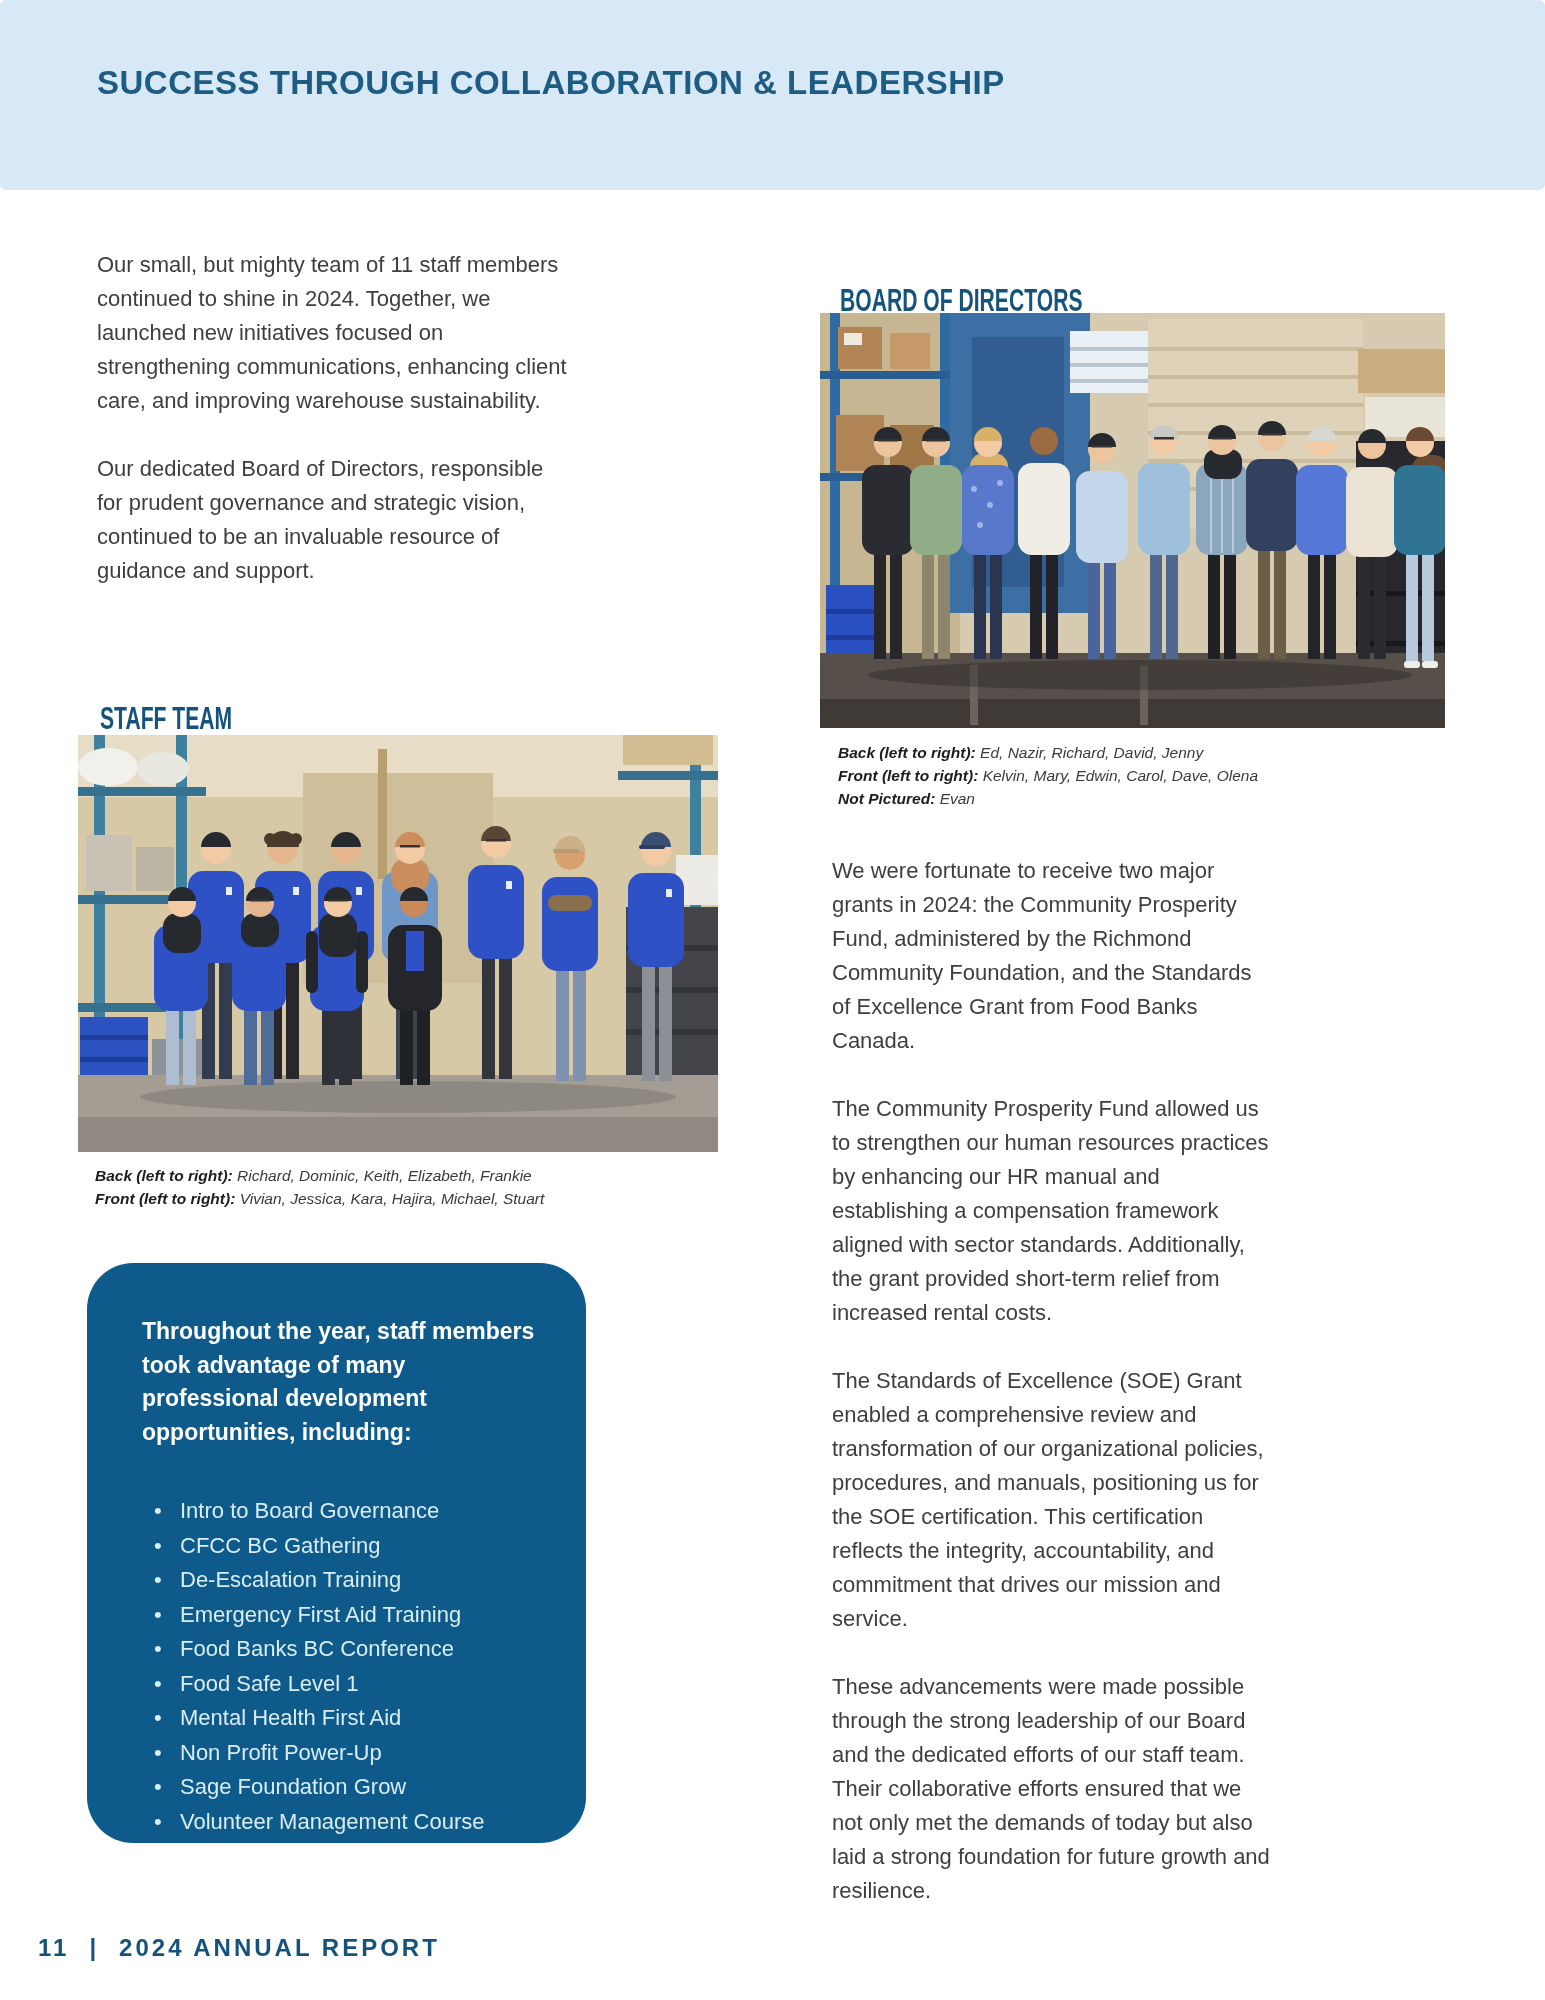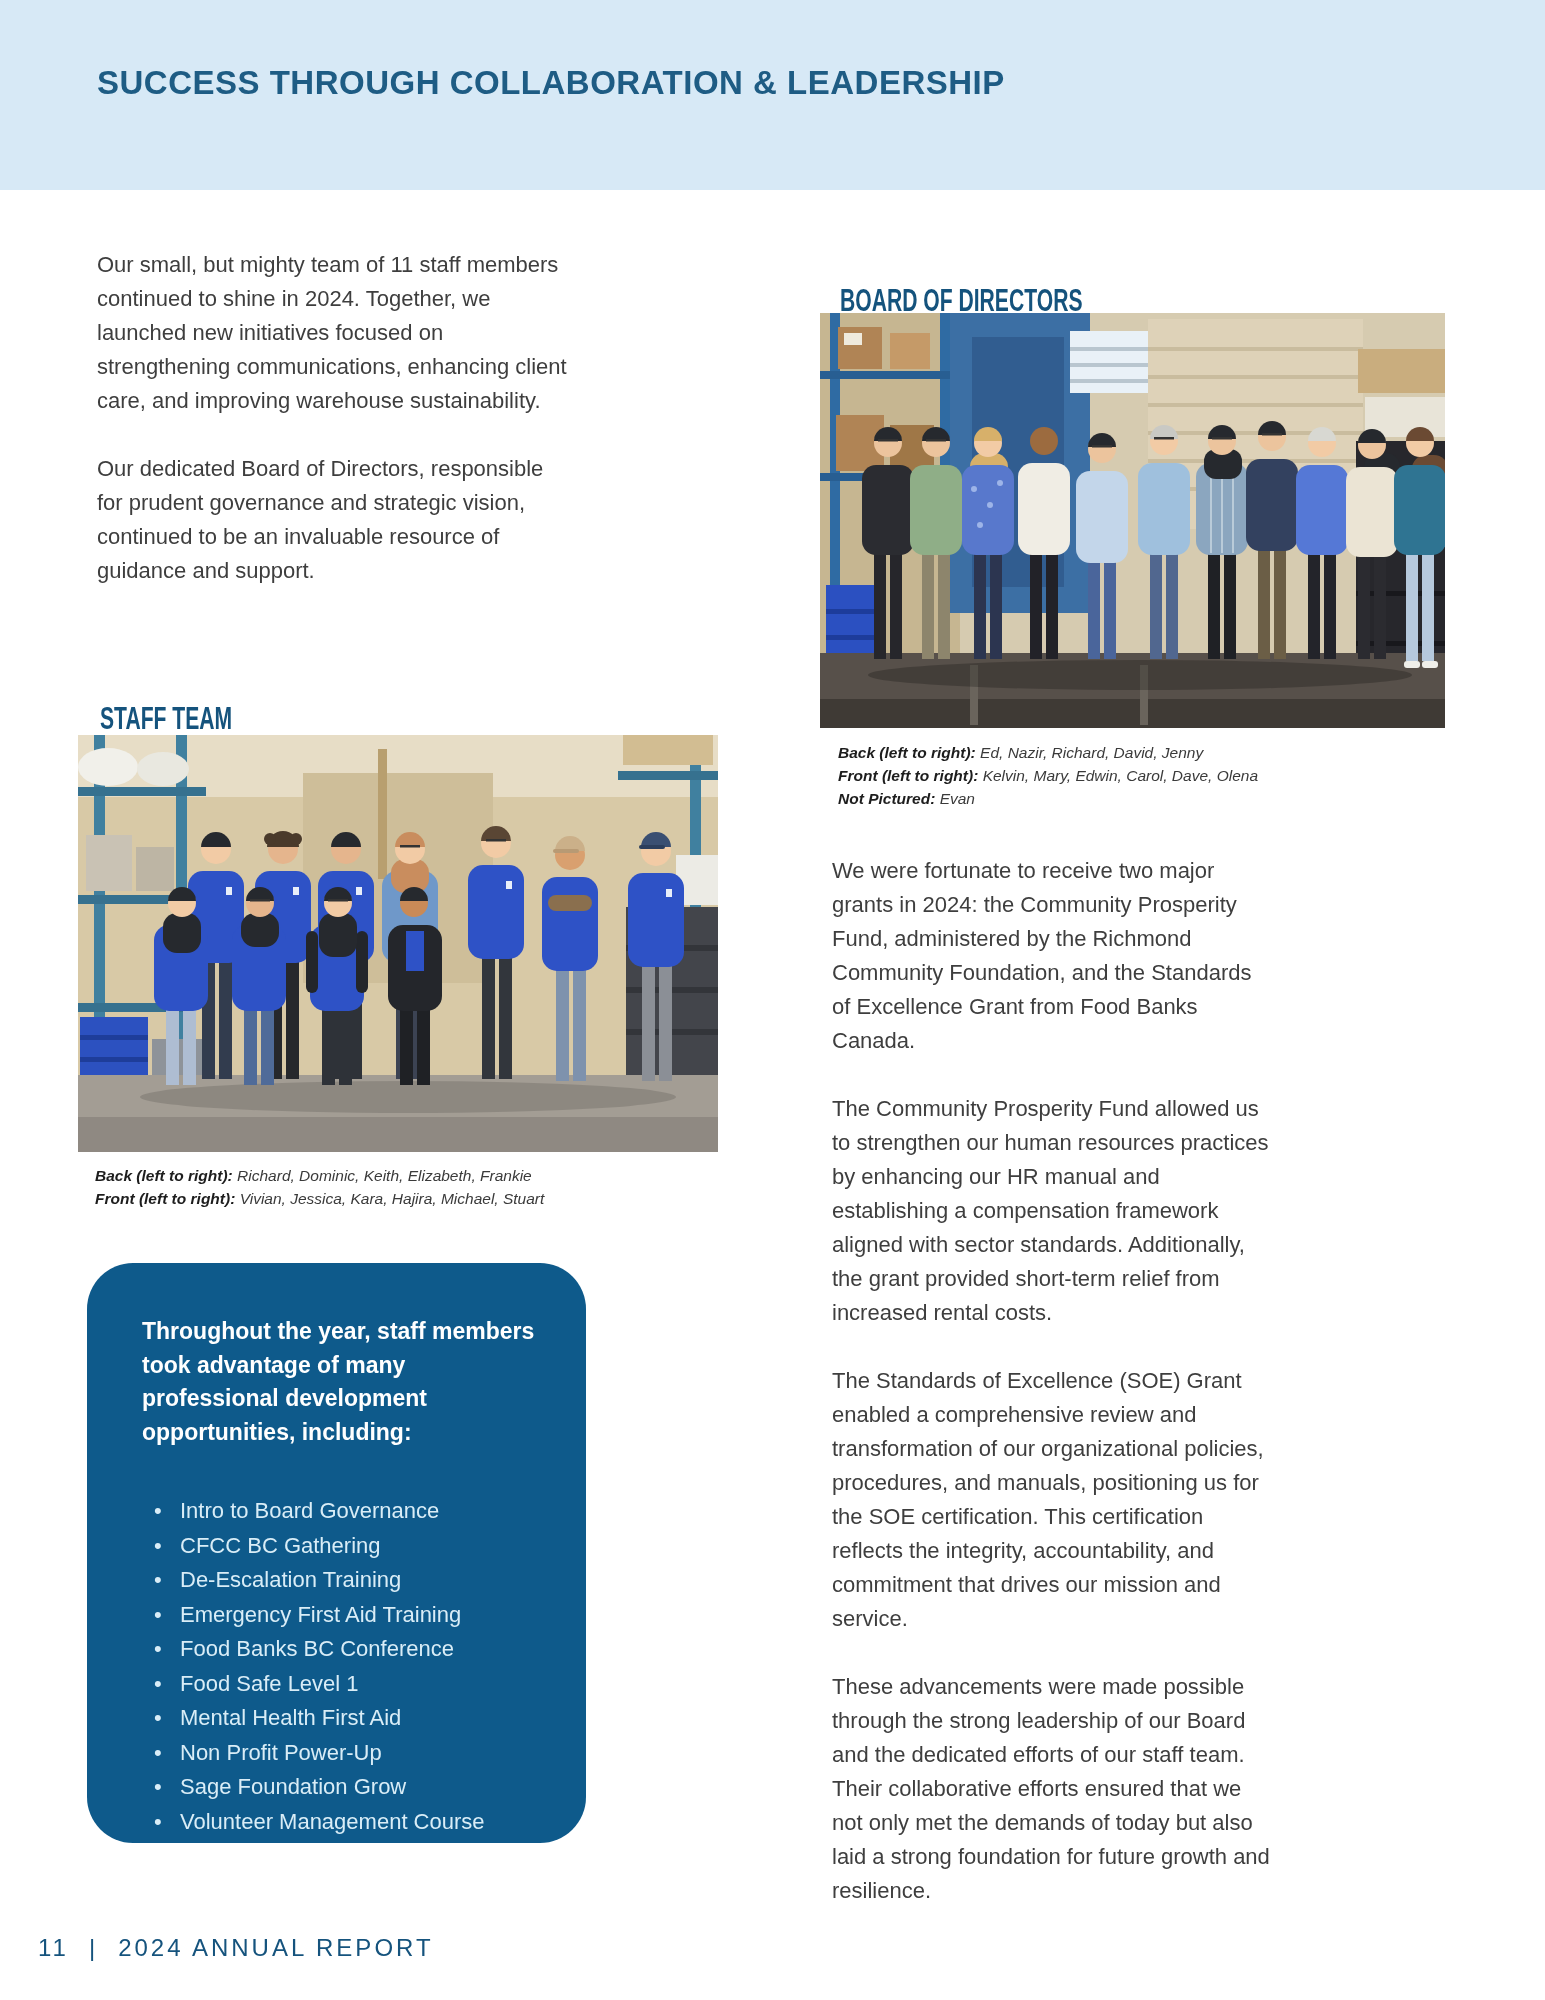--- a/index.html
+++ b/index.html
@@ -5,20 +5,21 @@
   html,body{margin:0;padding:0;background:#ffffff;}
   .page{
     position:relative;width:1545px;height:2000px;background:#ffffff;
     font-family:"Liberation Sans",sans-serif;overflow:hidden;
   }
   
   .band{
     position:absolute;left:0;top:0;width:100%;height:190px;
     background:var(--header-bg,#d7e9f6);box-sizing:border-box;
     padding:66px 0 0 97px;
+    border-radius:6px;
   }
   .eyebrow{
     font-size:33px;font-weight:600;color:#1e5c84;
     letter-spacing:.5px;line-height:1.05;
   }
   .title{
     margin:7px 0 0;font-size:84px;font-weight:900;
     color:var(--heading-blue,#15537d);line-height:.95;
   }
   .cond{display:inline-block;transform-origin:0 60%;white-space:nowrap;}
@@ -67,21 +68,21 @@
     font-size:22px;line-height:34.5px;
   }
   .box-list li::before{
     content:"\2022";position:absolute;left:0;top:0;
     color:var(--box-text,#d9edf7);
   }
   
   .footer{
     position:absolute;left:38px;top:1934px;display:flex;
     align-items:baseline;gap:20px;color:var(--heading-blue,#15537d);
-    font-weight:400;font-size:24px;letter-spacing:3px;
+    font-weight:700;font-size:24px;letter-spacing:3px;
   }
 </style>
 </head>
 <body>
 
 <div class="page">
 
   <header class="band">
     <div class="eyebrow">SUCCESS THROUGH COLLABORATION &amp; LEADERSHIP</div>
   </header>

